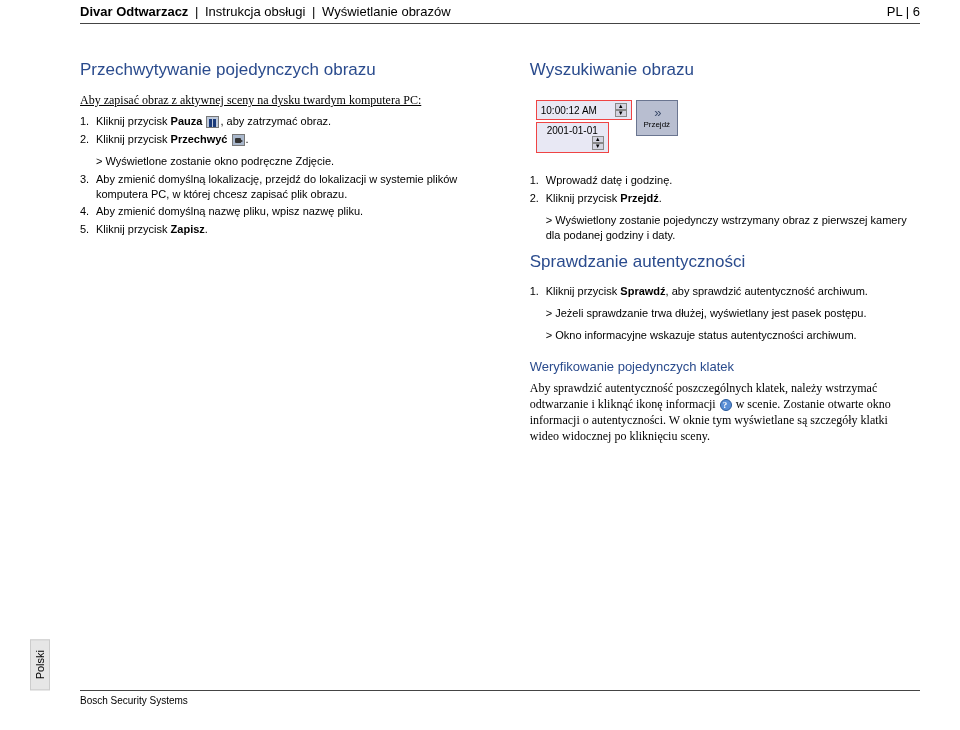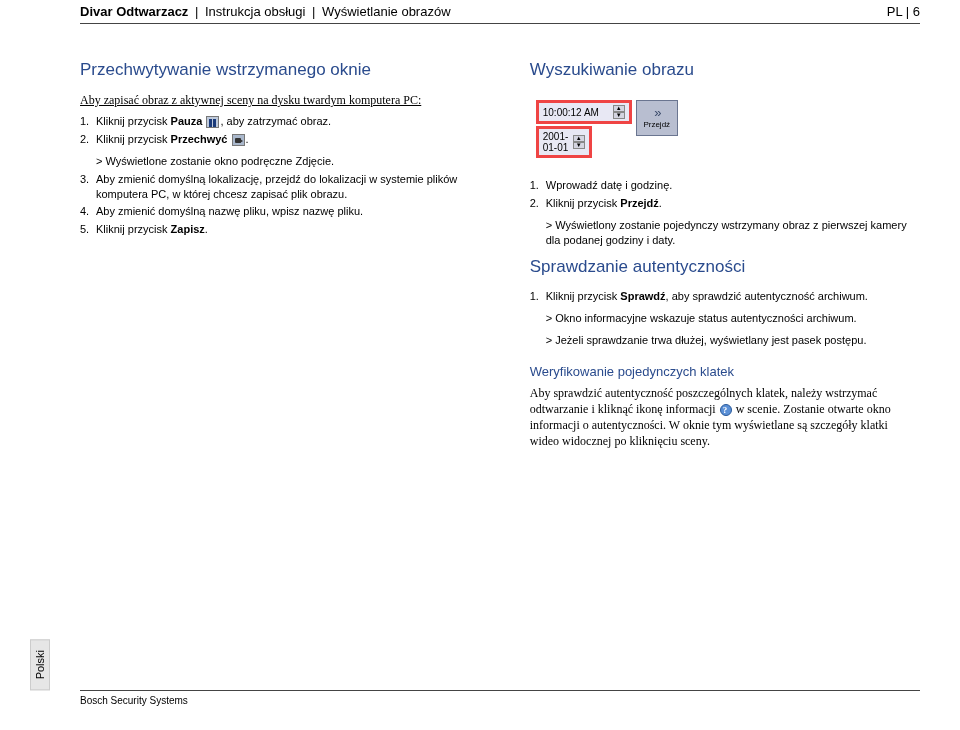--- a/index.html
+++ b/index.html
@@ -120,26 +120,26 @@
   }
   .widget-row {
     display: flex;
     align-items: center;
     margin-bottom: 2px;
   }
   .time-box, .date-box {
     font-size: 10px;
     padding: 2px 4px;
     background: #e8e8f4;
-    border: 3px solid #ef4444;
+    border: 1px solid #ef4444;
     display: flex;
     align-items: center;
   }
   .time-box { width: 96px; }
-  .date-box { width: 56px; }
+  .date-box { width: 73px; flex-direction: column; }
   .spin {
     display: inline-flex; flex-direction: column; margin-left: auto;
     height: 14px;
   }
   .spin .up, .spin .down {
     width: 12px; height: 7px; background: #d4d4e0; border: 1px solid #888;
     font-size: 6px; line-height: 5px; text-align: center;
   }
   .go-btn {
     margin-left: 4px;
@@ -192,21 +192,21 @@
 <div class="page">
   <div class="header-bar">
     <div class="header-left">
       <span>Divar Odtwarzacz</span><span class="sep norm"> | </span><span class="norm">Instrukcja obsługi</span><span class="sep norm"> | </span><span class="norm">Wyświetlanie obrazów</span>
     </div>
     <div class="header-right">PL | 6</div>
   </div>
 
   <div class="content">
     <div class="col col-left">
-      <h2 class="section-title">Przechwytywanie wstrzymanego oknie</h2>
+      <h2 class="section-title">Przechwytywanie pojedynczych obrazu</h2>
       <p class="intro2">Aby zapisać obraz z aktywnej sceny na dysku twardym komputera PC:</p>
       <ol class="steps">
         <li>
           <span class="num">1.</span>
           <span class="txt">
             <span>Kliknij przycisk </span><span class="b">Pauza</span>
             <span class="icon-pause"></span><span>, aby zatrzymać obraz.</span>
           </span>
         </li>
         <li>
@@ -279,22 +279,22 @@
           </span>
         </li>
       </ol>
 
       <h2 class="section-title" style="">Sprawdzanie autentyczności</h2>
       <ol class="steps">
         <li>
           <span class="num">1.</span>
           <span class="txt">
             <span>Kliknij przycisk </span><span class="b">Sprawdź</span><span>, aby sprawdzić autentyczność archiwum.</span>
+            <span class="sub-bullet">&gt; Jeżeli sprawdzanie trwa dłużej, wyświetlany jest pasek postępu.</span>
             <span class="sub-bullet">&gt; Okno informacyjne wskazuje status autentyczności archiwum.</span>
-            <span class="sub-bullet">&gt; Jeżeli sprawdzanie trwa dłużej, wyświetlany jest pasek postępu.</span>
           </span>
         </li>
       </ol>
 
       <h3 class="sub-title">Weryfikowanie pojedynczych klatek</h3>
       <p class="intro">
         <span>Aby sprawdzić autentyczność poszczególnych klatek, należy wstrzymać odtwarzanie i kliknąć ikonę informacji </span><span class="icon-info"></span><span> w scenie. Zostanie otwarte okno informacji o autentyczności. W oknie tym wyświetlane są szczegóły klatki wideo widocznej po kliknięciu sceny.</span>
       </p>
     </div>
   </div>

